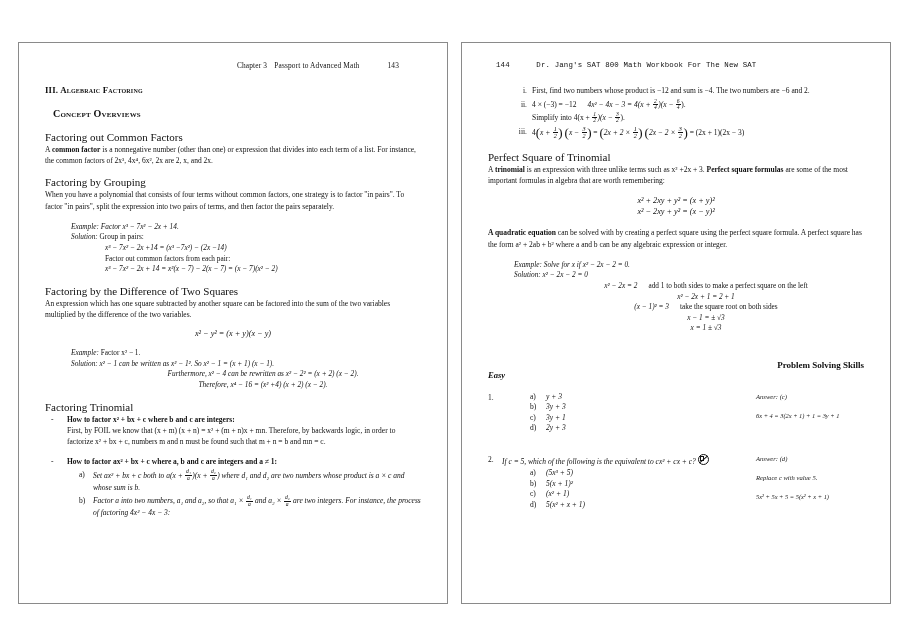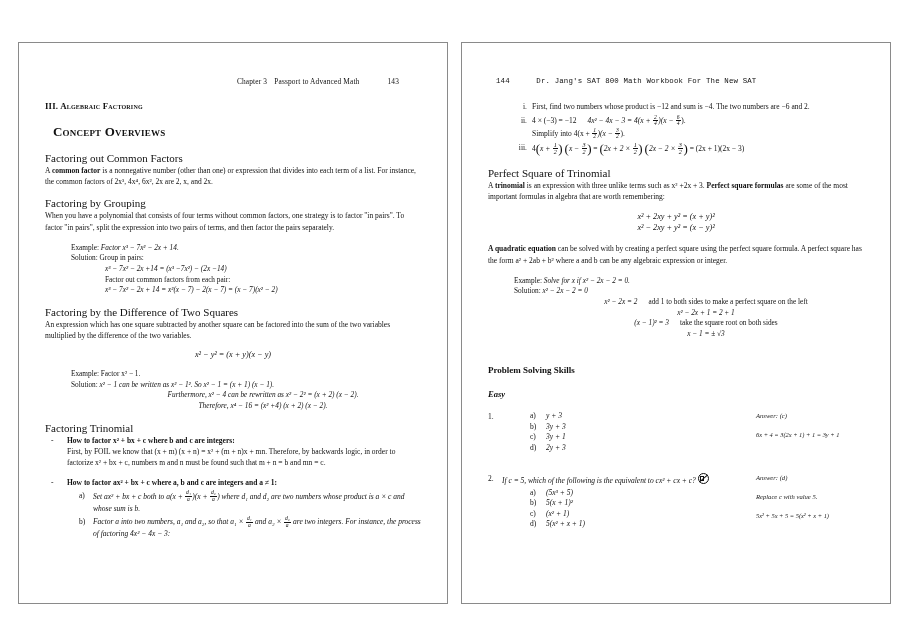--- a/index.html
+++ b/index.html
@@ -24,21 +24,21 @@
     height: 562px;
     background: #ffffff;
     border: 1px solid #8a8a8a;
     box-sizing: border-box;
   }
   .page-left  { left: 18px;  width: 430px; }
   .page-right { left: 461px; width: 430px; }
 
   .page-inner {
     position: absolute;
-    left: 0; right: 0; top: 16px;
+    left: 0; right: 0; top: 0;
     padding: 18px 26px 0 26px;
   }
 
   
   .runhead {
     font-size: 7.4px;
     letter-spacing: .15px;
     margin-bottom: 14px;
     height: 10px;
     white-space: nowrap;
@@ -51,21 +51,21 @@
 
   
   h1.sec {
     font-size: 8.8px;
     font-weight: bold;
     margin: 0 0 13px 0;
     font-variant: small-caps;
     letter-spacing: .2px;
   }
   h2.sub {
-    font-size: 13px;
+    font-size: 10px;
     font-weight: bold;
     margin: 0 0 12px 0;
     font-variant: small-caps;
     letter-spacing: .2px;
     padding-left: 8px;
   }
   h3.topic {
     font-size: 11px;
     font-weight: normal;
     margin: 0 0 1px 0;
@@ -81,21 +81,21 @@
 
   .blk { margin-bottom: 10px; }
 
   
   .example {
     font-size: 7.3px;
     line-height: 10.6px;
     margin: 0 0 10px 0;
     padding-left: 26px;
   }
-  .ex-lbl { }
+  .ex-lbl { font-style: italic; }
   .ex-ind1 { padding-left: 34px; }
   .ex-ind2 { padding-left: 34px; text-align: center; }
   .center-eq {
     text-align: center;
     font-size: 8.2px;
     margin: 9px 0 10px 0;
     font-style: italic;
   }
 
   
@@ -132,24 +132,24 @@
 
   
   .romanlist { margin: 0 0 11px 0; padding-left: 26px; font-size: 7.5px; line-height: 12.6px; }
   .ritem { position: relative; padding-left: 18px; margin-bottom: 1px; }
   .ritem .rnum { position: absolute; left: 0; top: 0; text-align: right; width: 13px; }
   .ritem .cont { display: block; }
   .gap { display: inline-block; width: 11px; }
 
   
   .pss-title {
-    text-align: left;
+    text-align: right;
     font-size: 9px;
     font-weight: bold;
-    margin: 26px 0 14px 0;
+    margin: 26px 0 0 0;
   }
   .difficulty {
     font-size: 8.6px;
     font-style: italic;
     font-weight: bold;
     margin: 0 0 12px 0;
   }
   .qrow { position: relative; margin-bottom: 14px; min-height: 48px; }
   .qmain { width: 252px; font-size: 7.5px; line-height: 11.4px; }
   .qnum { position: absolute; left: 0; top: 0; width: 14px; }
@@ -300,20 +300,21 @@
         <div class="center-eq" style="margin:10px 0 2px 0;">x² + 2xy + y² = (x + y)²</div>
         <div class="center-eq" style="margin:2px 0 11px 0;">x² − 2xy + y² = (x − y)²</div>
         <p class="body"><b>A quadratic equation</b><span> can be solved with by creating a perfect square using the perfect square formula. A perfect square has the form a² + 2ab + b² where a and b can be any algebraic expression or integer.</span></p>
         <div class="example">
           <div><span class="ex-lbl">Example:</span> <span class="mi">Solve for x if x² − 2x − 2 = 0.</span></div>
           <div><span class="ex-lbl">Solution:</span> <span class="mi">x² − 2x − 2 = 0</span></div>
           <div class="ex-ind2"><span class="mi">x² − 2x = 2</span><span class="gap"></span><span>add 1 to both sides to make a perfect square on the left</span></div>
           <div class="ex-ind2"><span class="mi">x² − 2x + 1 = 2 + 1</span></div>
           <div class="ex-ind2"><span class="mi">(x − 1)² = 3</span><span class="gap"></span><span>take the square root on both sides</span></div>
           <div class="ex-ind2"><span class="mi">x − 1 = ± √3</span></div>
+          <div class="ex-ind2"><span class="mi">x = 1 ± √3</span></div>
         </div>
       </div>
 
       <div class="pss-title">Problem Solving Skills</div>
       <div class="difficulty">Easy</div>
 
       <div class="qrow">
         <div class="qmain">
           <span class="qnum">1.</span>
           <ul class="choices">

